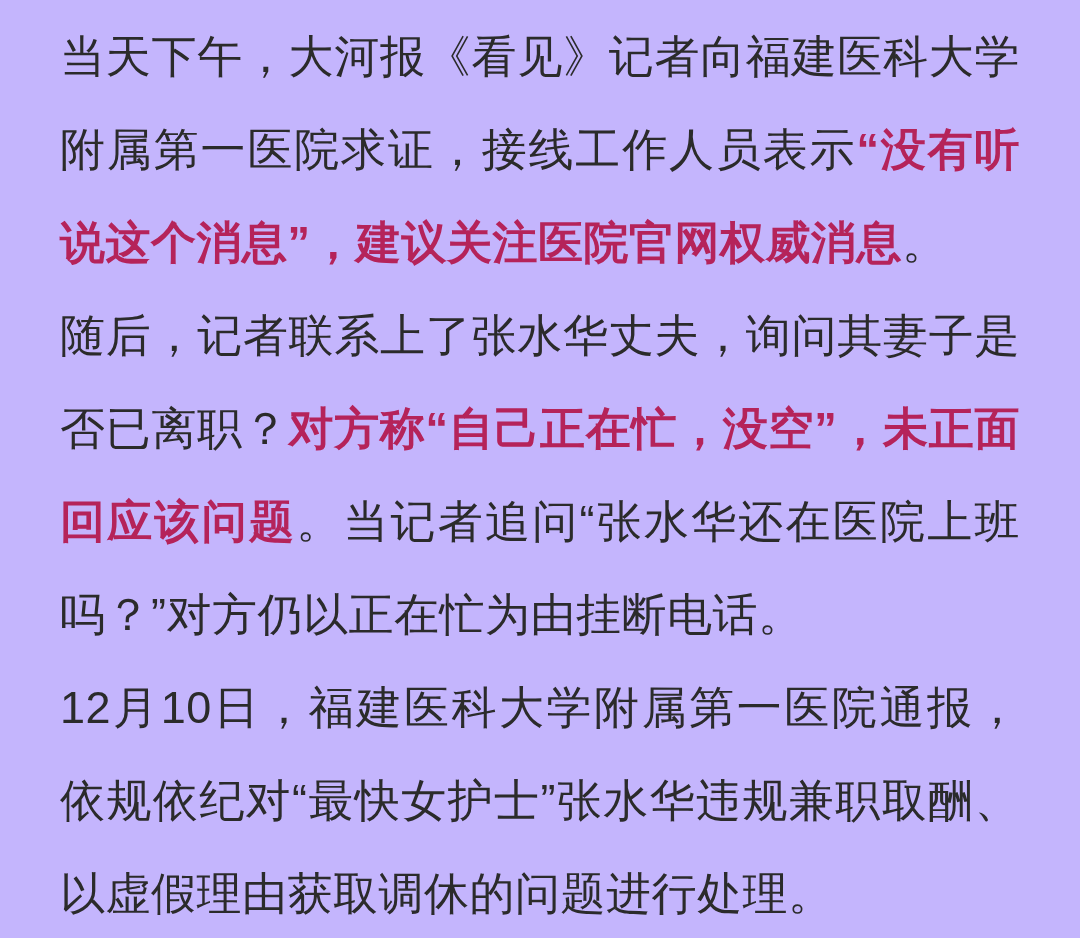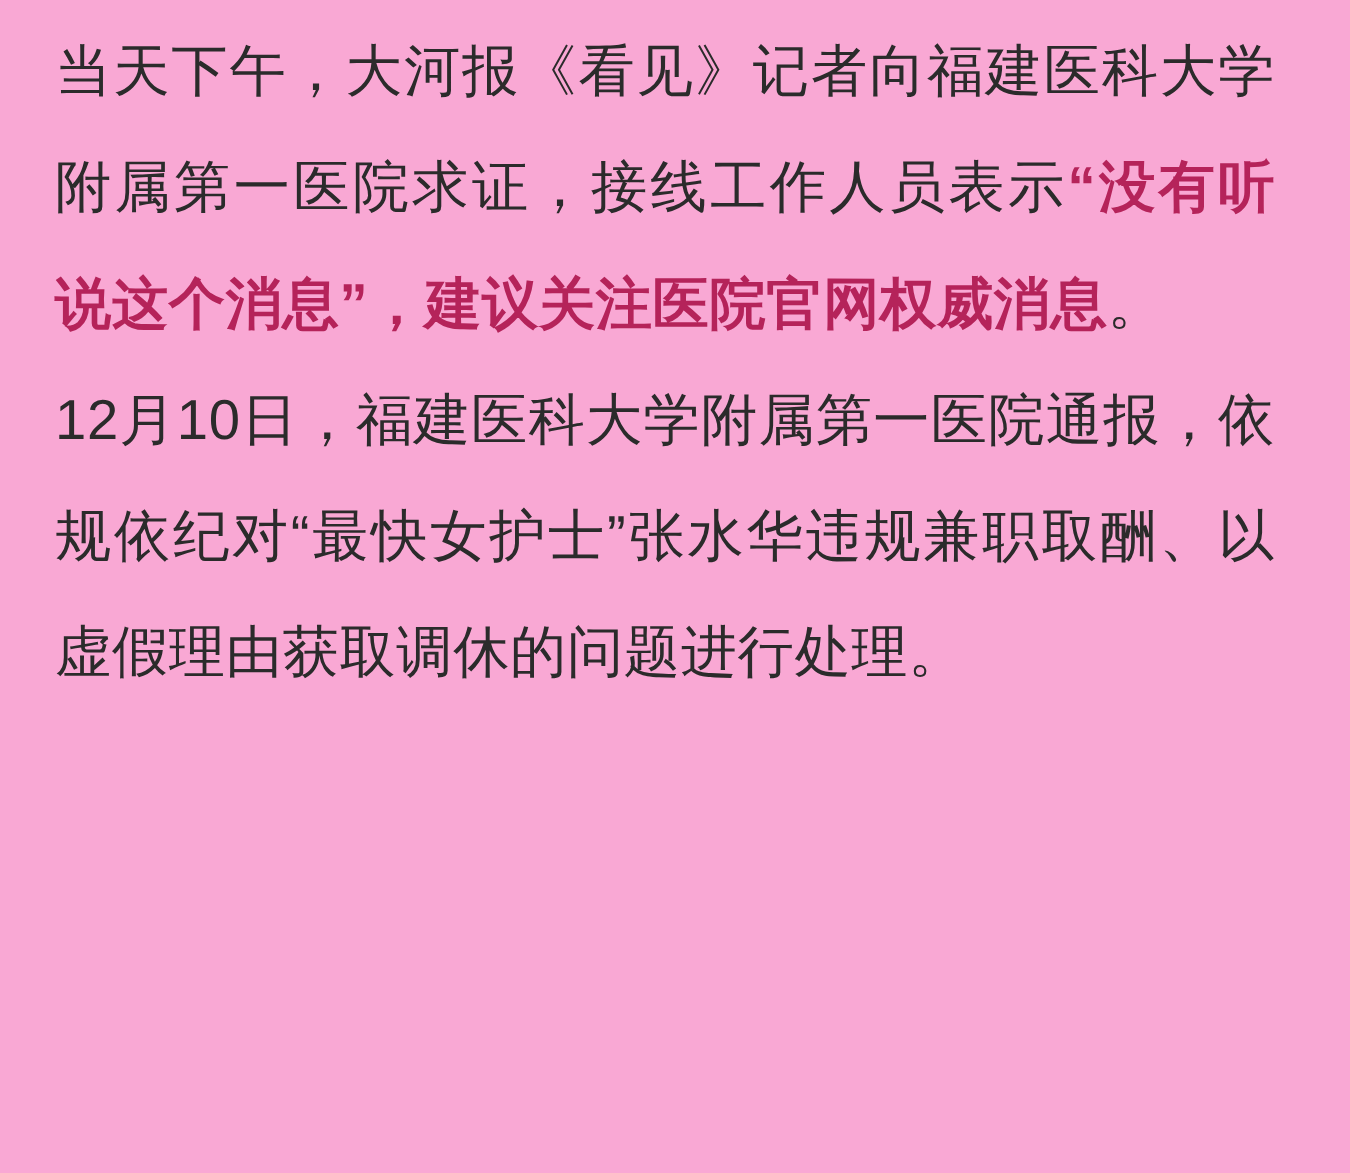--- a/index.html
+++ b/index.html
@@ -10,22 +10,22 @@
   body {
     width: 1080px;
     height: 938px;
     overflow: hidden;
     font-family: "Liberation Sans", sans-serif;
   }
   #article {
     box-sizing: border-box;
     width: 1080px;
     height: 938px;
-    padding: 10px 60px 0 44px;
-    background: #f9a8d4;
+    padding: 10px 60px 0 60px;
+    background: #c4b5fd;
   }
   .para {
     margin: 0 0 0 0;
     font-size: 45px;
     line-height: 93px;
     letter-spacing: 0.5px;
     color: #2b2b2b;
     text-align: justify;
     text-justify: inter-ideograph;
     word-break: break-all;
@@ -40,15 +40,18 @@
   }
 </style>
 </head>
 <body>
 
 <div id="article">
   <p class="para">
     <span class="normal">当天下午，大河报《看见》记者向福建医科大学附属第一医院求证，接线工作人员表示</span><span class="hl">“没有听说这个消息”，建议关注医院官网权威消息</span><span class="normal">。</span>
   </p>
   <p class="para">
+    <span class="normal">随后，记者联系上了张水华丈夫，询问其妻子是否已离职？</span><span class="hl">对方称“自己正在忙，没空”，未正面回应该问题</span><span class="normal">。当记者追问“张水华还在医院上班吗？”对方仍以正在忙为由挂断电话。</span>
+  </p>
+  <p class="para">
     <span class="normal">12月10日，福建医科大学附属第一医院通报，依规依纪对“最快女护士”张水华违规兼职取酬、以虚假理由获取调休的问题进行处理。</span>
   </p>
 </div>
 
 </body></html>

